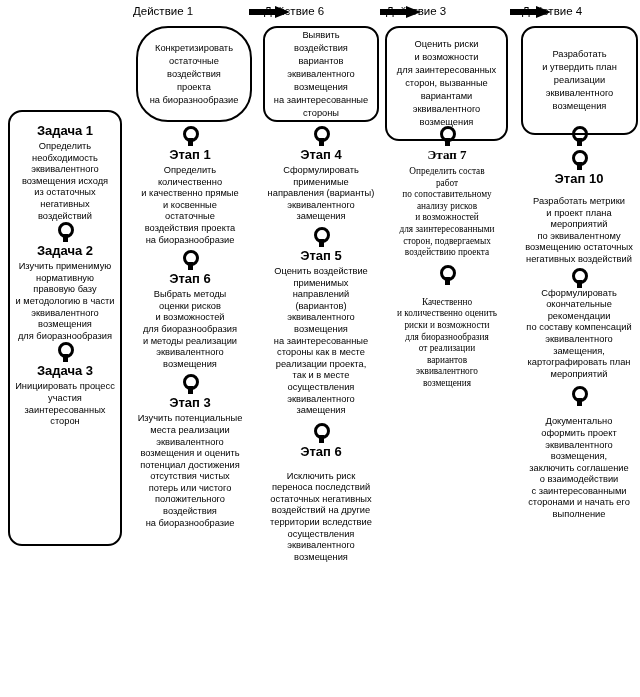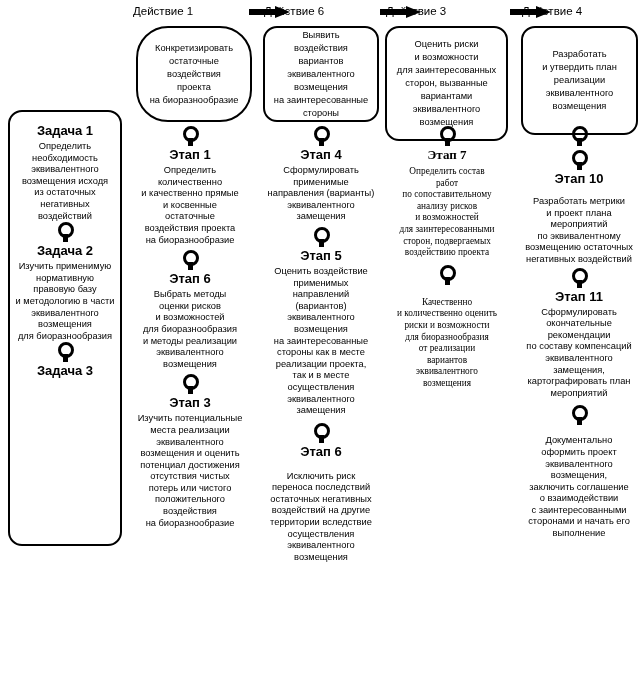--- a/index.html
+++ b/index.html
@@ -206,20 +206,24 @@
 возмещения
 для биоразнообразия</div>
   </div>
   <div class="pin">
     <div class="ring"></div>
       <div class="stem"></div>
   </div>
 
   <div class="node">
     <div class="title">Задача 3</div>
+    <div class="body">Инициировать процесс
+участия
+заинтересованных
+сторон</div>
   </div>
 </div>
 
 <div class="rbox action-box" style="left:136px;top:26px;width:116px;height:96px;border-radius:32px;">
   <div class="txt">Конкретизировать
 остаточные
 воздействия
 проекта
 на биоразнообразие</div>
 </div>
@@ -394,21 +398,20 @@
 мероприятий
 по эквивалентному
 возмещению остаточных
 негативных воздействий</div>
   </div>
   <div class="pin" style="margin-top:2px;">
       <div class="ring"></div>
       <div class="stem"></div>
     </div>
   <div class="node">
-    <div class="title">Этап 11</div>
     <div class="body">Сформулировать
 окончательные
 рекомендации
 по составу компенсаций
 эквивалентного
 замещения,
 картографировать план
 мероприятий</div>
   </div>
   <div class="pin" style="margin-top:6px;">

